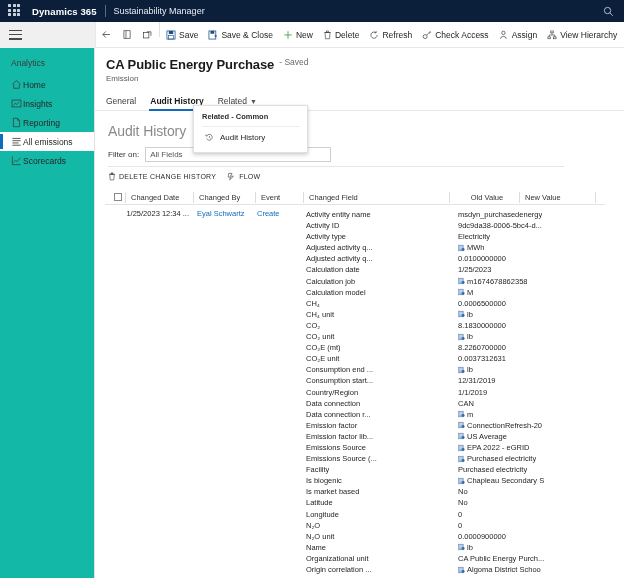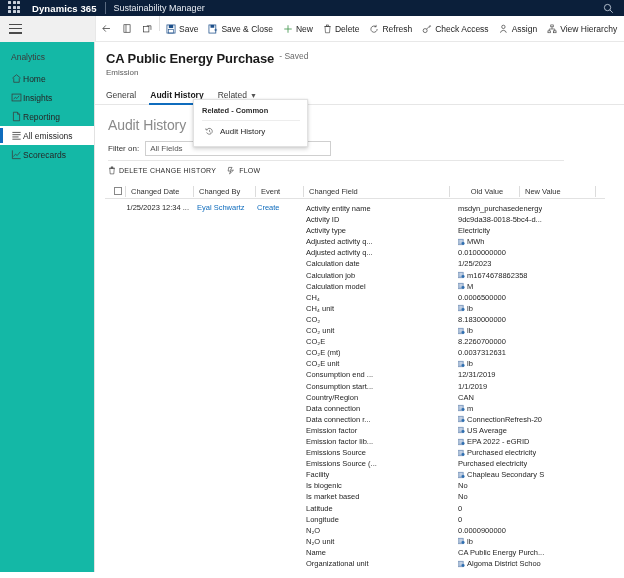--- a/index.html
+++ b/index.html
@@ -7,21 +7,21 @@
     margin: 0; padding: 0;
     width: 624px; height: 578px;
     overflow: hidden;
     background: #ffffff;
     font-family: "Liberation Sans", sans-serif;
     -webkit-font-smoothing: antialiased;
   }
 
   
   #brandbar {
-    height: 16px;
+    height: 22px;
     background: #0b1f3a;
     display: flex;
     align-items: center;
     padding: 0 6px;
     color: #ffffff;
     position: relative;
   }
   #waffle {
     width: 14px; height: 14px;
     display: grid;
@@ -608,21 +608,20 @@
             <div>Activity type</div>
             <div>Adjusted activity q...</div>
             <div>Adjusted activity q...</div>
             <div>Calculation date</div>
             <div>Calculation job</div>
             <div>Calculation model</div>
             <div>CH₄</div>
             <div>CH₄ unit</div>
             <div>CO₂</div>
             <div>CO₂ unit</div>
-            <div>CO₂E</div>
             <div>CO₂E (mt)</div>
             <div>CO₂E unit</div>
             <div>Consumption end ...</div>
             <div>Consumption start...</div>
             <div>Country/Region</div>
             <div>Data connection</div>
             <div>Data connection r...</div>
             <div>Emission factor</div>
             <div>Emission factor lib...</div>
             <div>Emissions Source</div>
@@ -637,21 +636,21 @@
             <div>Name</div>
             <div>Organizational unit</div>
             <div>Origin correlation ...</div>
           </div>
         <div class="cell cell-old"></div>
         <div class="cell cell-new stack" id="value-stack">
             <div class="vrow">
               <span class="txt">msdyn_purchasedenergy</span>
             </div>
             <div class="vrow">
-              <span class="txt">9dc9da38-0018-5bc4-d...</span>
+              <span class="txt">9dc9da38-0006-5bc4-d...</span>
             </div>
             <div class="vrow">
               <span class="txt">Electricity</span>
             </div>
             <div class="vrow">
               <svg class="lk" viewBox="0 0 12 14">
                 <rect x="1" y="2" width="8" height="10" fill="#9fb6d4" stroke="#5b7ca8" stroke-width="0.8"></rect>
                 <path d="M2.5 4.3 h5 M2.5 6.3 h5 M2.5 8.3 h3" stroke="#ffffff" stroke-width="0.7"></path>
                 <circle cx="8.8" cy="9.6" r="2.6" fill="#2f6fb0"></circle>
               </svg>

